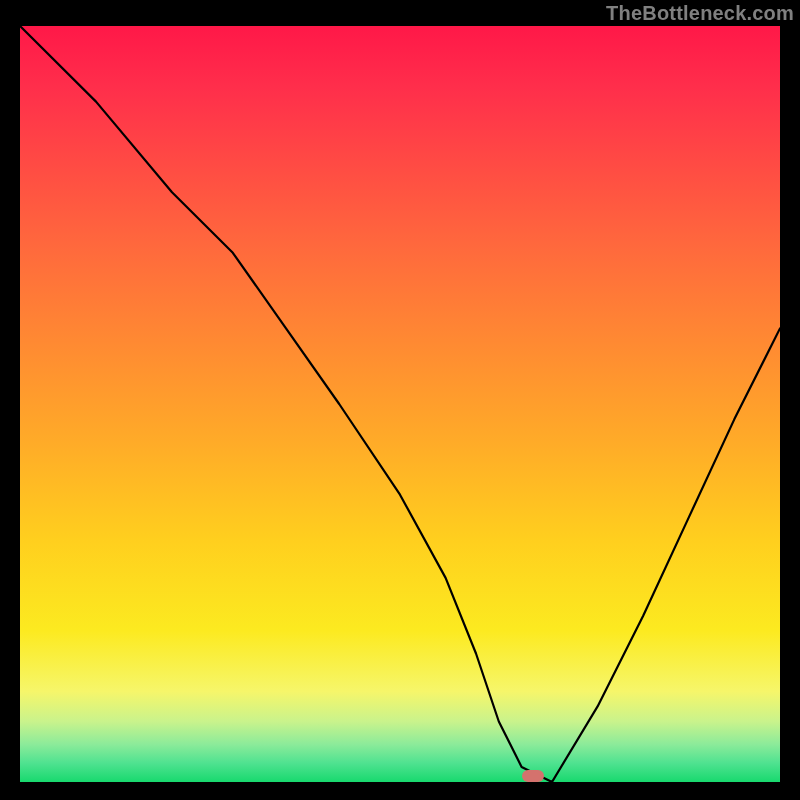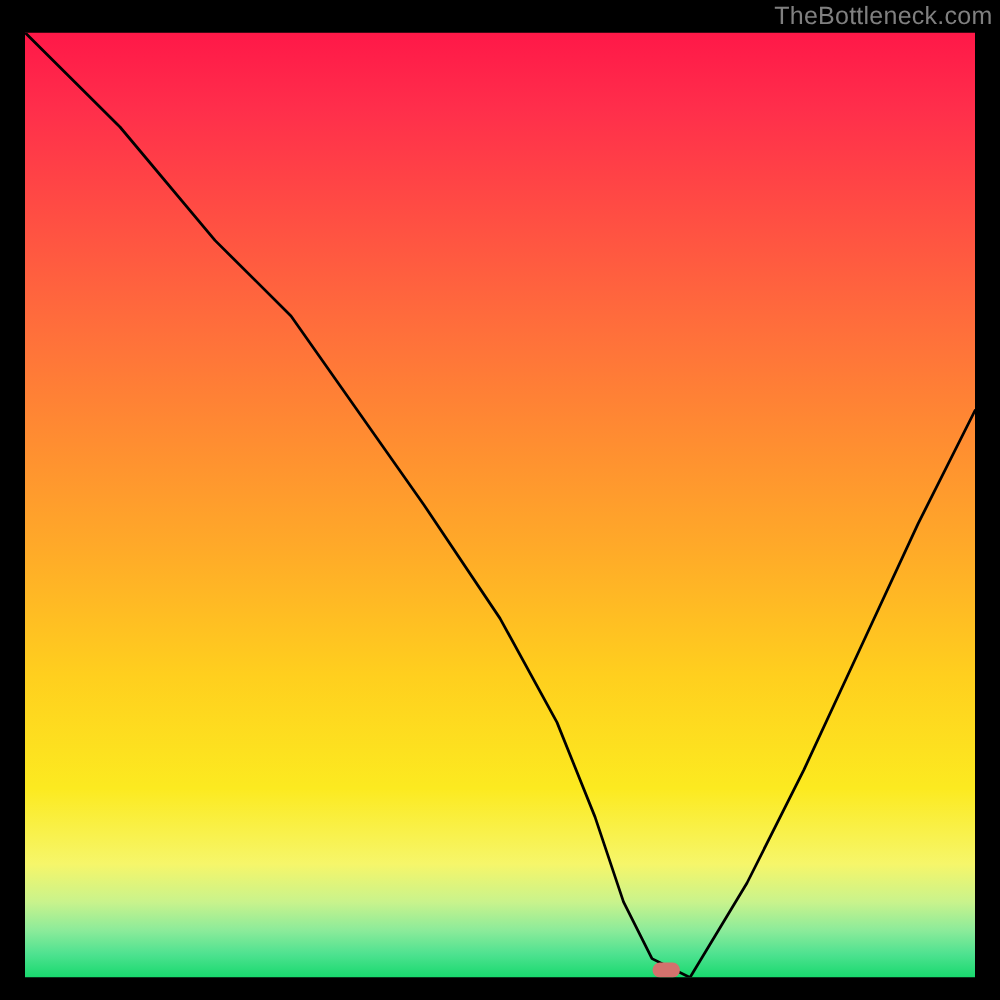--- a/index.html
+++ b/index.html
@@ -15,21 +15,21 @@
     position: relative;
     width: 800px;
     height: 800px;
     background: #000000;
   }
   .watermark {
     position: absolute;
     top: 2px;
     right: 6px;
     font-size: 20px;
-    font-weight: 400;
+    font-weight: 700;
     color: #808080;
     z-index: 20;
     letter-spacing: 0.2px;
   }
   
   .plot {
     position: absolute;
     left: 20px;
     top: 26px;
     width: 760px;

